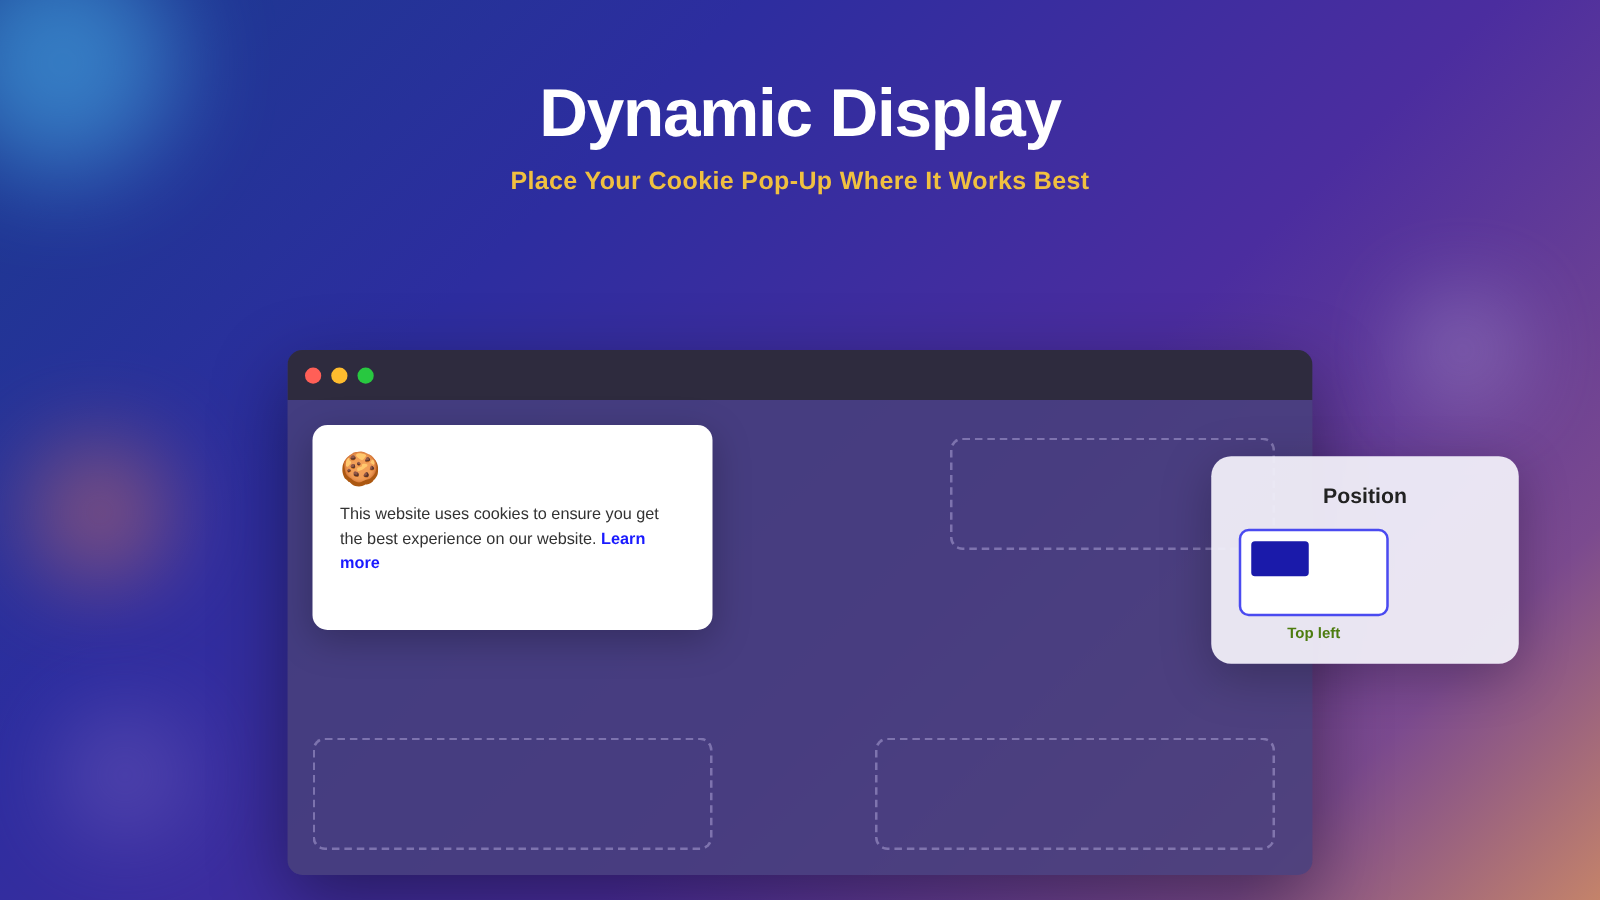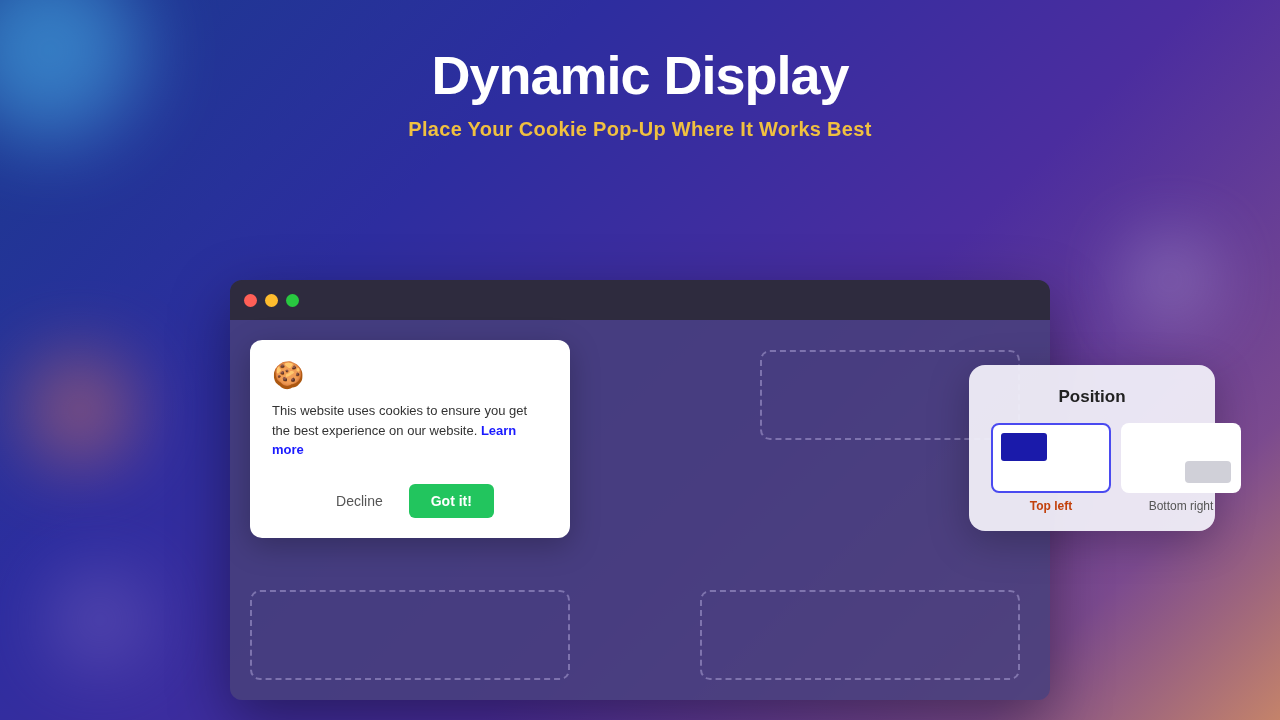--- a/index.html
+++ b/index.html
@@ -41,21 +41,21 @@
     .blob-4 {
       width: 60px; height: 60px;
       background: #d0c8f0;
       top: 250px; right: 80px;
       opacity: 0.7;
       border-radius: 50%;
     }
 
     .header {
       text-align: center;
-      padding-top: 44px;
+      padding-top: 60px;
     }
 
     .main-title {
       font-size: 54px;
       font-weight: 800;
       color: #ffffff;
       letter-spacing: -1px;
       margin-bottom: 12px;
     }
 
@@ -240,21 +240,21 @@
       border-color: #4a4af0;
     }
 
     .position-label {
       font-size: 12px;
       color: #555;
       font-weight: 500;
     }
 
     .position-option.active .position-label {
-      color: #c2410c;
+      color: #4d7c0f;
       font-weight: 700;
     }
 
     
     .mini-popup {
       position: absolute;
       width: 46px;
       height: 22px;
       border-radius: 4px;
       background: #d0d0d8;
@@ -315,42 +315,32 @@
     <div class="placeholder-box placeholder-top-right"></div>
     <div class="placeholder-box placeholder-bottom-left"></div>
     <div class="placeholder-box placeholder-bottom-right"></div>
 
     <div class="cookie-popup">
       <span class="cookie-icon">🍪</span>
       <p class="cookie-text">
         <span>This website uses cookies to ensure you get the best experience on our website.</span>
         <a href="#">Learn more</a>
       </p>
-      <div class="cookie-buttons">
-        <button class="btn-decline">Decline</button>
-        <button class="btn-gotit">Got it!</button>
-      </div>
     </div>
   </div>
 </div>
 
 <div class="position-panel">
   <div class="position-title">Position</div>
   <div class="position-grid">
 
     <div class="position-option active">
       <div class="position-preview top-left-preview">
         <div class="mini-popup-main"></div>
       </div>
       <span class="position-label">Top left</span>
     </div>
 
 
 
-    <div class="position-option">
-      <div class="position-preview bottom-right-preview">
-        <div class="mini-popup"></div>
-      </div>
-      <span class="position-label">Bottom right</span>
-    </div>
 
   </div>
 </div>
 
 </body></html>

